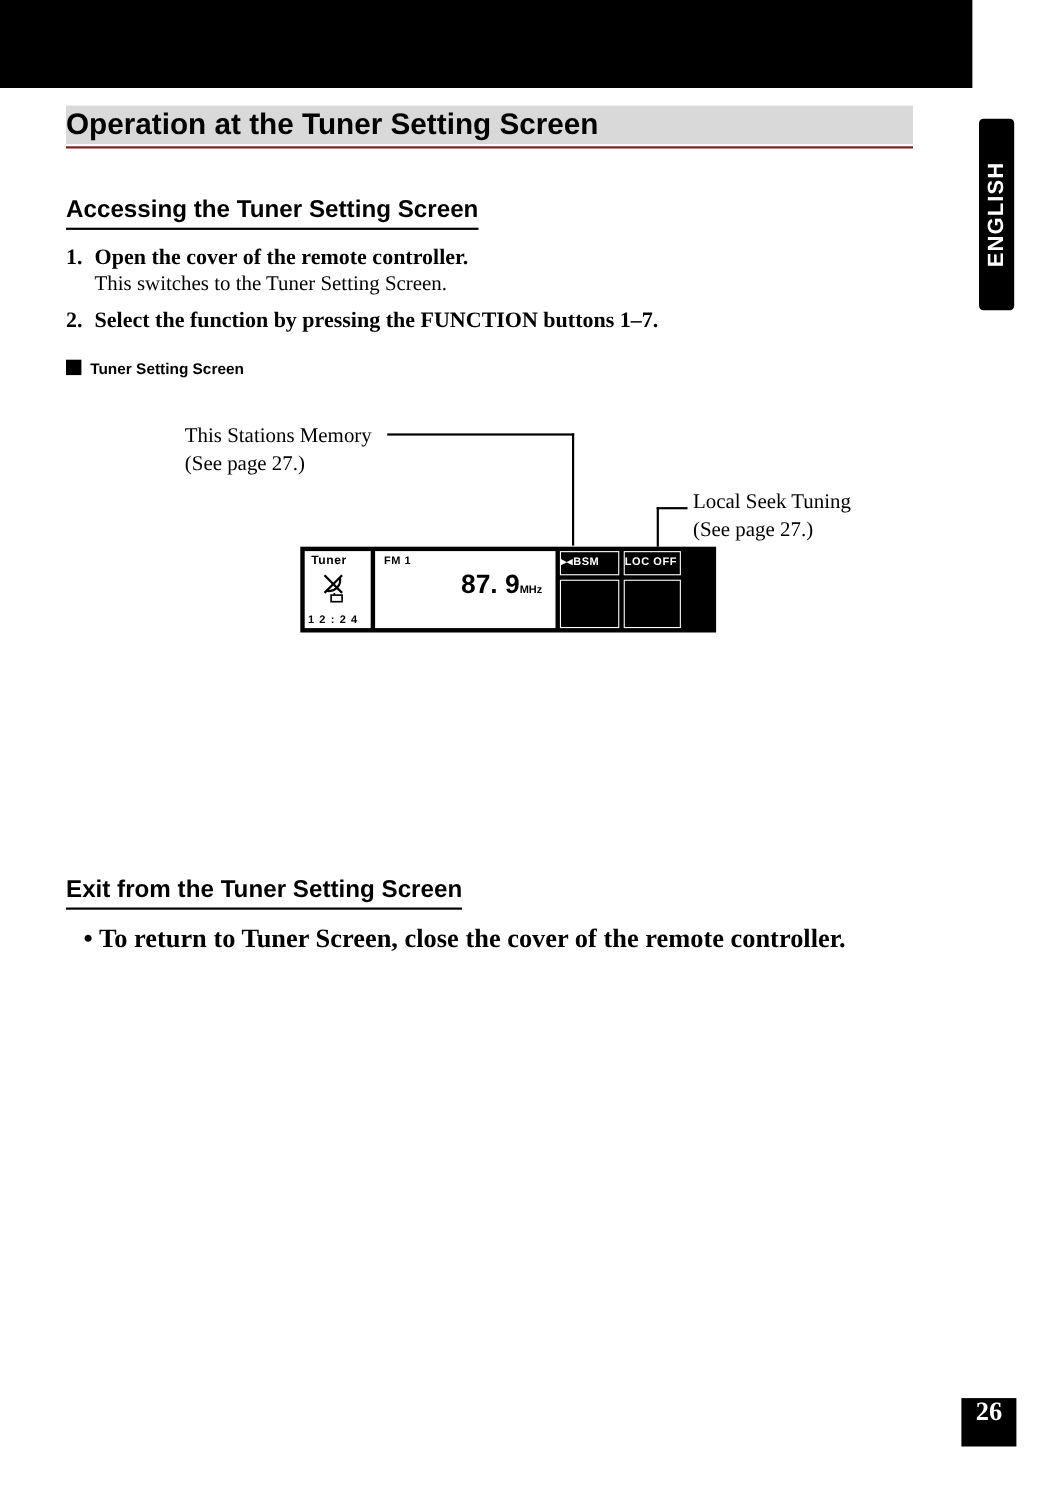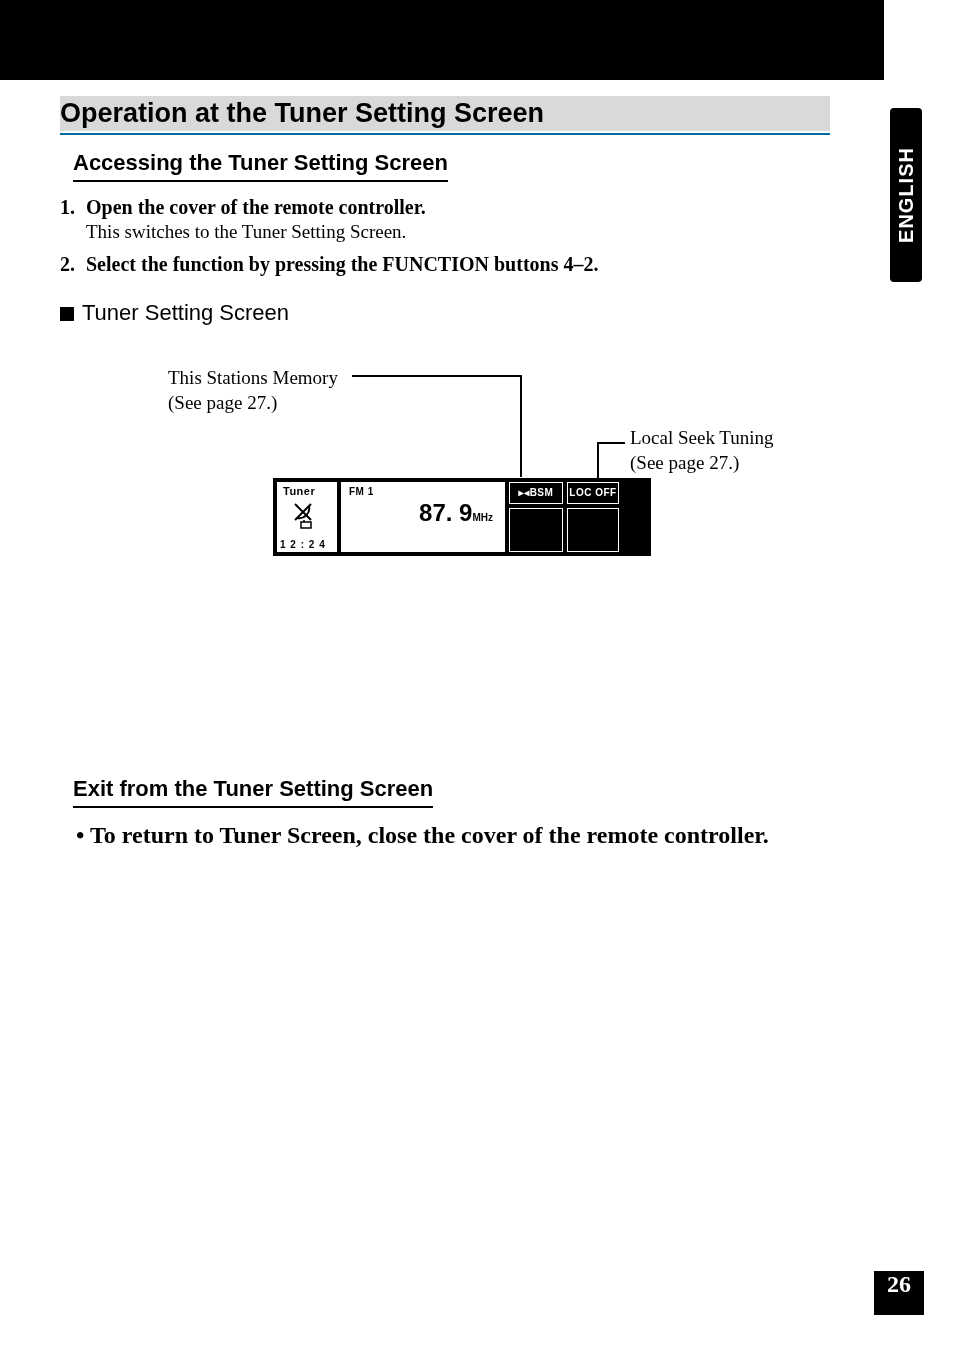--- a/index.html
+++ b/index.html
@@ -1,30 +1,30 @@
 <!DOCTYPE html>
 <html><head>
 <meta charset="utf-8">
 <style>
   * { box-sizing: border-box; margin: 0; padding: 0; }
   html, body { width: 954px; height: 1355px; background: #fff; font-family: "Times New Roman", Times, serif; color: #000; }
   .page { position: relative; width: 954px; height: 1355px; }
   .blackbar { position: absolute; top: 0; left: 0; width: 884px; height: 80px; background: #000; }
   .content { position: absolute; top: 96px; left: 60px; width: 770px; }
-  .h1-wrap { border-bottom: 2px solid #0369a1; padding-bottom: 2px; margin-bottom: 15px; }
+  .h1-wrap { border-bottom: 2px solid #7f1d1d; padding-bottom: 2px; margin-bottom: 42px; }
   .h1-inner { background: #d9d9d9; padding: 2px 0 2px 0; }
   .h1-text { font-family: Arial, Helvetica, sans-serif; font-weight: bold; font-size: 27px; }
-  .h2 { font-family: Arial, Helvetica, sans-serif; font-weight: bold; font-size: 22px; display: inline-block; border-bottom: 2px solid #000; padding-bottom: 4px; margin-bottom: 14px; margin-left: 13px; }
+  .h2 { font-family: Arial, Helvetica, sans-serif; font-weight: bold; font-size: 22px; display: inline-block; border-bottom: 2px solid #000; padding-bottom: 4px; margin-bottom: 14px; }
   .step-num { font-family: "Times New Roman", serif; font-weight: bold; font-size: 20px; display: inline-block; width: 26px; vertical-align: top; }
   .step-bold { font-family: "Times New Roman", serif; font-weight: bold; font-size: 20px; }
   .step-note { font-family: "Times New Roman", serif; font-size: 19px; margin-left: 26px; margin-top: 2px; }
   .step-block { margin-bottom: 10px; }
   .sub-h { margin-top: 24px; }
   .bullet-sq { display:inline-block; width:14px; height:14px; background:#000; vertical-align: -1px; margin-right: 8px; }
-  .sub-h-text { font-family: Arial, Helvetica, sans-serif; font-weight: normal; font-size: 22px; }
+  .sub-h-text { font-family: Arial, Helvetica, sans-serif; font-weight: bold; font-size: 14px; }
   .diagram-area { position: relative; height: 330px; margin-top: 40px; }
   .callout-left { position:absolute; left:108px; top:0; font-family:"Times New Roman",serif; font-size:19px; line-height:1.3; }
   .callout-right { position:absolute; left:570px; top:60px; font-family:"Times New Roman",serif; font-size:19px; line-height:1.3; }
   
   .line { position:absolute; background:#000; }
   .line-bsm-h { left:292px; top:9px; width:170px; height:2px; }
   .line-bsm-v { left:460px; top:9px; width:2px; height:102px; }
   .line-loc-v { left:537px; top:76px; width:2px; height:36px; }
   .line-loc-top { left:537px; top:76px; width:28px; height:2px; }
   
@@ -35,21 +35,21 @@
   .lcd-btn2 { position:absolute; left:294px; top:4px; width:52px; height:22px; background:#000; border:1px solid #fff; }
   .lcd-blk1 { position:absolute; left:236px; top:30px; width:54px; height:44px; background:#000; border:1px solid #fff; }
   .lcd-blk2 { position:absolute; left:294px; top:30px; width:52px; height:44px; background:#000; border:1px solid #fff; }
   .lcd-label { font-family: Arial, sans-serif; font-size:11px; font-weight:bold; letter-spacing:0.5px; }
   .lcd-tuner { position:absolute; left:6px; top:3px; }
   .lcd-clock { position:absolute; left:3px; bottom:2px; font-size:10px; letter-spacing:1px; }
   .lcd-icon { position:absolute; left:14px; top:18px; width:32px; height:30px; }
   .lcd-fm { position:absolute; left:8px; top:4px; font-size:10px; }
   .lcd-freq { position:absolute; right:12px; bottom:25px; font-family: Arial, sans-serif; font-weight:bold; font-size:24px;text-align:right; }
   .lcd-freq-unit { font-size:10px; font-weight:bold; }
-  .lcd-btn-text { color:#fff; font-family: Arial, sans-serif; font-size:10px; font-weight:bold; text-align:center; line-height:20px; letter-spacing:0.5px; }
+  .lcd-btn-text { color:#fff; font-family: Arial, sans-serif; font-size:10px; font-weight:bold; line-height:20px; letter-spacing:0.5px; }
   
   .exit-section { margin-top: 80px; }
   .bullet-disc { font-weight:bold; font-size:24px; margin-left:16px; }
   
   .sidetab { position:absolute; right:32px; top:108px; width:32px; height:174px; background:#000; border-radius:4px; }
   .sidetab-text { color:#fff; font-family: Arial, sans-serif; font-weight:bold; font-size:20px; letter-spacing:1px; writing-mode: vertical-rl; text-orientation: mixed; position:absolute; top:50%; left:50%; transform: translate(-50%,-50%) rotate(180deg); }
   
   .pagenum-box { position:absolute; right:30px; bottom:40px; width:50px; height:44px; background:#000; display:flex; justify-content:center; }
   .pagenum-text { color:#fff; font-family:"Times New Roman",serif; font-weight:bold; font-size:24px; }
 </style>
@@ -74,21 +74,21 @@
 
     <div>
       <div class="h2">Accessing the Tuner Setting Screen</div>
 
       <div class="step-block">
         <span class="step-num">1.</span><span class="step-bold">Open the cover of the remote controller.</span>
         <div class="step-note">This switches to the Tuner Setting Screen.</div>
       </div>
 
       <div class="step-block">
-        <span class="step-num">2.</span><span class="step-bold">Select the function by pressing the FUNCTION buttons 4–2.</span>
+        <span class="step-num">2.</span><span class="step-bold">Select the function by pressing the FUNCTION buttons 1–7.</span>
       </div>
 
       <div class="sub-h">
         <span class="bullet-sq"></span><span class="sub-h-text">Tuner Setting Screen</span>
       </div>
 
       <div class="diagram-area">
 
         <div class="callout-left">
           <div>This Stations Memory</div>

